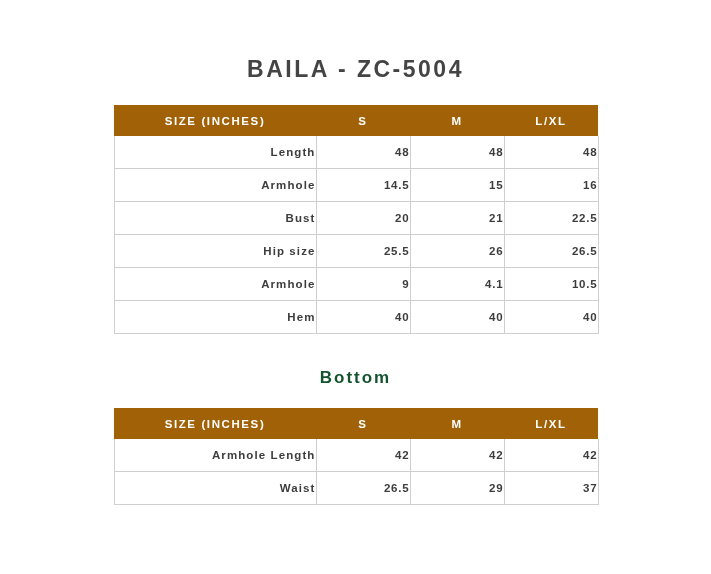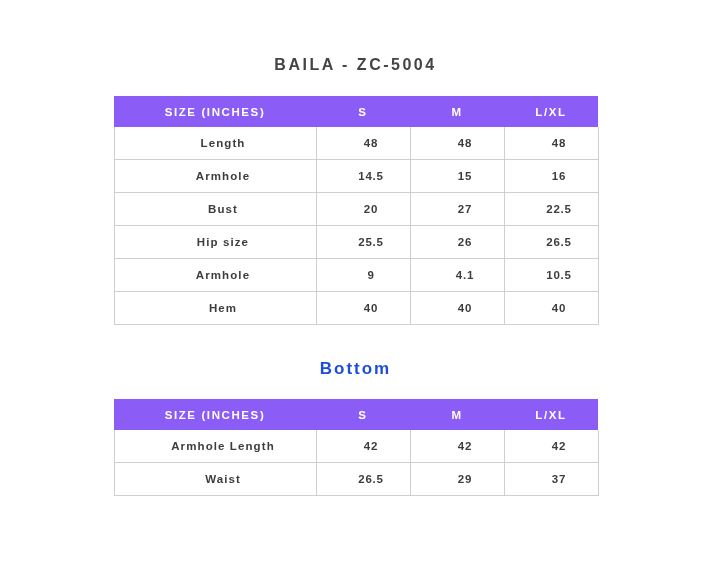--- a/index.html
+++ b/index.html
@@ -16,78 +16,78 @@
   }
   .page {
     width: 711px;
     height: 574px;
     position: relative;
     box-sizing: border-box;
     padding: 0;
   }
   .title {
     text-align: center;
-    font-size: 16px;
+    font-size: 23px;
     font-weight: bold;
     letter-spacing: 2.5px;
     color: #444444;
     margin-top: 56px;
     margin-bottom: 0;
   }
   .table-wrap {
     width: 484px;
     margin: 0 auto;
   }
   .wrap-top {
     margin-top: 22px;
   }
   table {
     border-collapse: collapse;
     width: 484px;
     table-layout: fixed;
   }
   thead th {
-    background: #8b5cf6;
+    background: #a16207;
     color: #ffffff;
     font-size: 11.5px;
     font-weight: bold;
     letter-spacing: 1.6px;
     padding: 9px 0 9px 0;
     height: 13px;
     border: none;
   }
   thead th.label-col {
     width: 202px;
   }
   thead th.size-col {
     width: 94px;
   }
   tbody td {
     font-size: 11.5px;
     font-weight: bold;
     letter-spacing: 0.8px;
     color: #3d3d3d;
-    text-align: center;
+    text-align: right;
     padding: 10px 0 10px 16px;
     border-bottom: 1px solid #cfcfcf;
     border-right: 1px solid #cfcfcf;
   }
   tbody td.row-label {
     letter-spacing: 1.1px;
     border-left: 1px solid #cfcfcf;
   }
   tbody tr td:last-child {
     border-right: 1px solid #cfcfcf;
   }
   .subtitle {
     text-align: center;
     font-size: 17px;
     font-weight: bold;
     letter-spacing: 2px;
-    color: #1d4ed8;
+    color: #14532d;
     margin-top: 34px;
     margin-bottom: 0;
   }
   .wrap-bottom {
     margin-top: 20px;
   }
 </style>
 </head>
 <body>
 
@@ -114,21 +114,21 @@
         </tr>
         <tr>
           <td class="row-label">Armhole</td>
           <td>14.5</td>
           <td>15</td>
           <td>16</td>
         </tr>
         <tr>
           <td class="row-label">Bust</td>
           <td>20</td>
-          <td>27</td>
+          <td>21</td>
           <td>22.5</td>
         </tr>
         <tr>
           <td class="row-label">Hip size</td>
           <td>25.5</td>
           <td>26</td>
           <td>26.5</td>
         </tr>
         <tr>
           <td class="row-label">Armhole</td>

